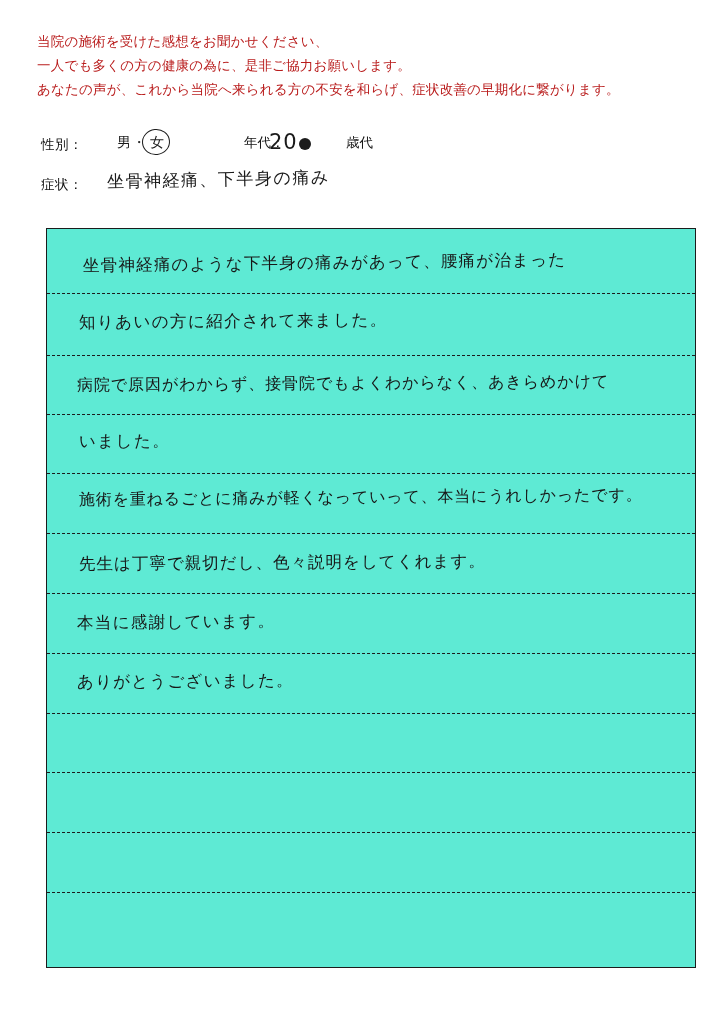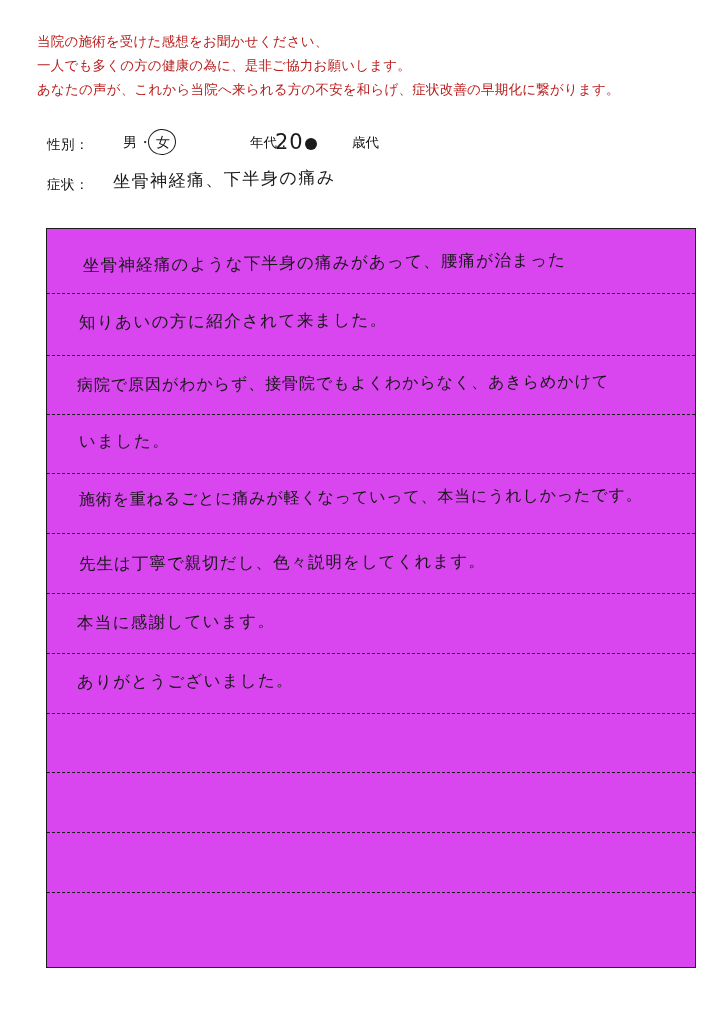--- a/index.html
+++ b/index.html
@@ -31,21 +31,21 @@
     font-size: 13.5px;
     line-height: 24px;
     letter-spacing: 0.2px;
     color: #b91c1c;
   }
   .intro div { white-space: nowrap; }
 
   
   .profile {
     position: absolute;
-    left: 47px;
+    left: 41px;
     top: 132px;
     width: 640px;
     font-size: 13.5px;
     color: #141414;
   }
   .profile-row {
     position: relative;
     height: 40px;
   }
   .label {
@@ -126,21 +126,21 @@
 
   
   .answer-box {
     position: absolute;
     left: 46px;
     top: 228px;
     width: 650px;
     height: 740px;
     border: 1.4px solid #1c1c1c;
     box-sizing: border-box;
-    background: #d946ef;
+    background: #5eead4;
     padding-left: 40px;
   }
   .rule {
     position: absolute;
     left: 0;
     width: 100%;
     border-top: 1.4px dashed #1c1c1c;
   }
 
   .hw-line {

